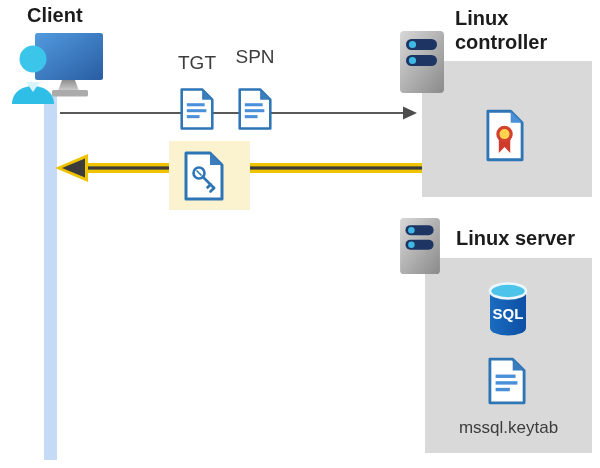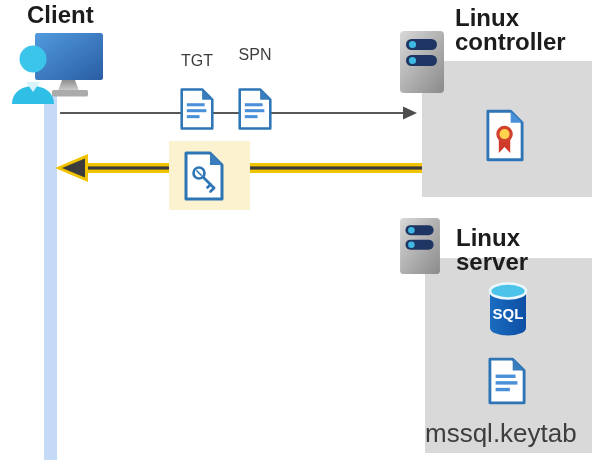--- a/index.html
+++ b/index.html
@@ -1,24 +1,24 @@
 <!DOCTYPE html>
 <html><head>
 <meta charset="utf-8">
 <style>
   html,body{margin:0;padding:0;background:#fff;}
   .canvas{position:relative;width:600px;height:468px;background:#ffffff;
           font-family:"Liberation Sans",sans-serif;overflow:hidden;}
   .abs{position:absolute;}
-  .heading{font-weight:bold;font-size:24px;line-height:24px;color:#1c1c1c;}
-  .ticket-label{font-size:16px;color:#3d3d3d;text-align:center;}
+  .heading{font-weight:bold;font-size:20px;line-height:24px;color:#1c1c1c;}
+  .ticket-label{font-size:19px;color:#3d3d3d;text-align:center;}
   .panel{background:#d9d9d9;}
   .lifeline{background:#c5daf6;}
   .highlight{background:#fbf3d0;}
-  .keytab{font-size:26px;color:#3d3d3d;text-align:left;}
+  .keytab{font-size:17px;color:#3d3d3d;text-align:center;}
   svg{display:block;}
 </style>
 </head>
 <body>
 
 <div class="canvas">
 
   <div class="abs lifeline" style="left:44px;top:96px;width:13px;height:364px;"></div>
 
   <svg class="abs" style="left:58px;top:104px;" width="364" height="18" viewBox="0 0 364 18">

